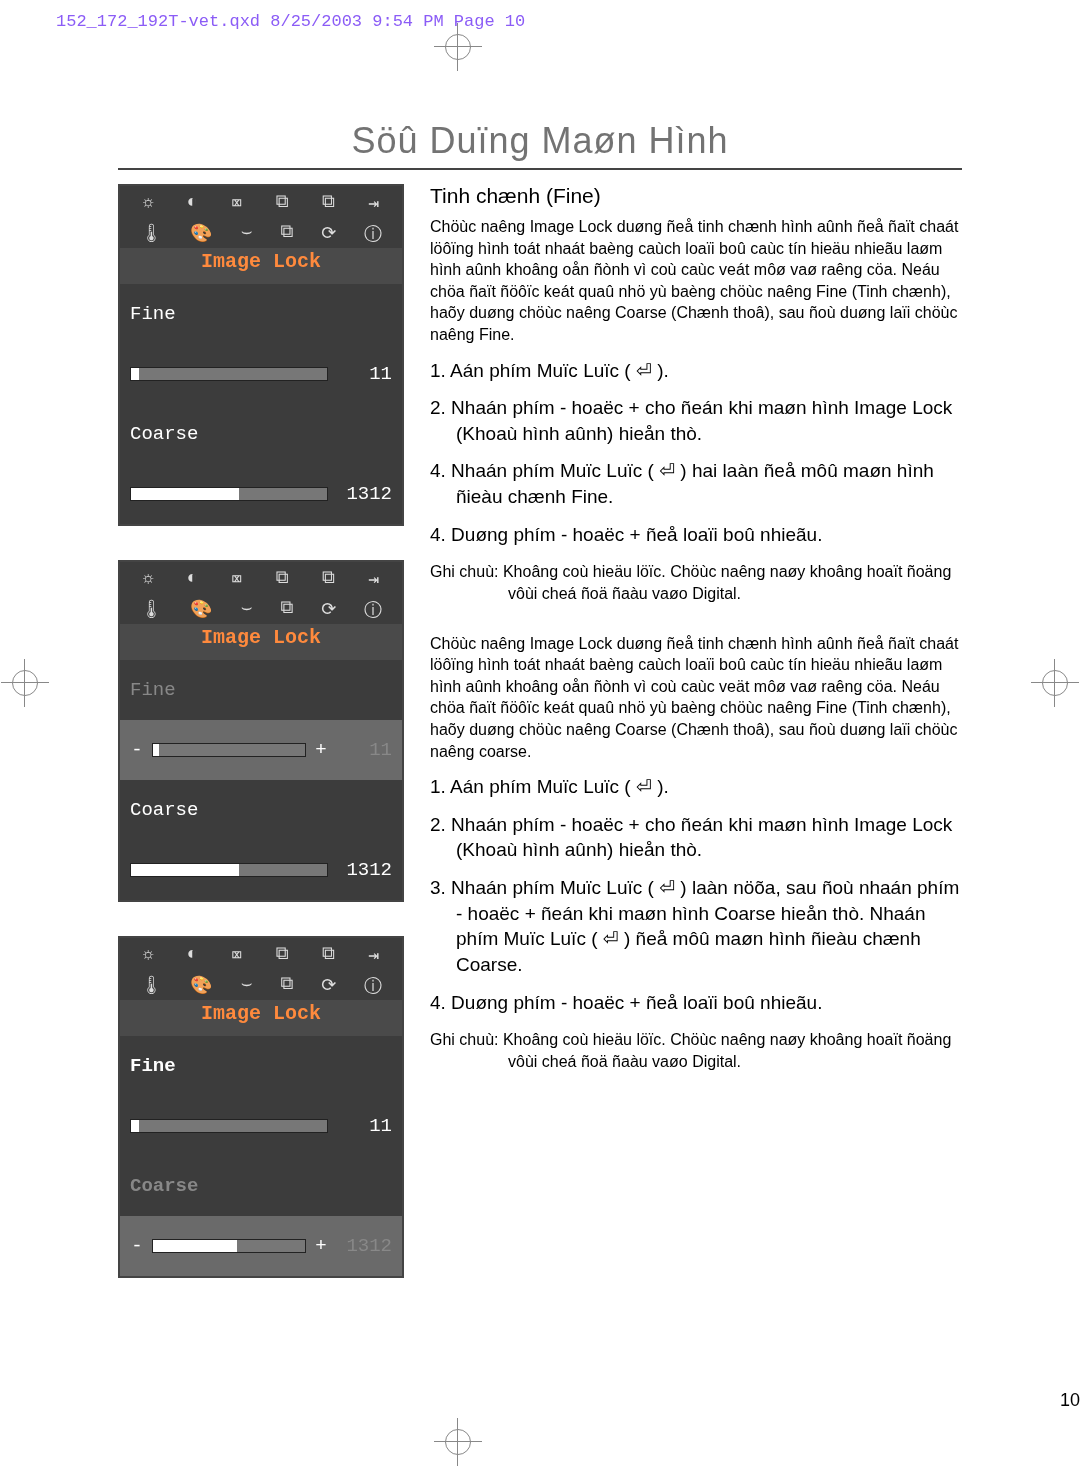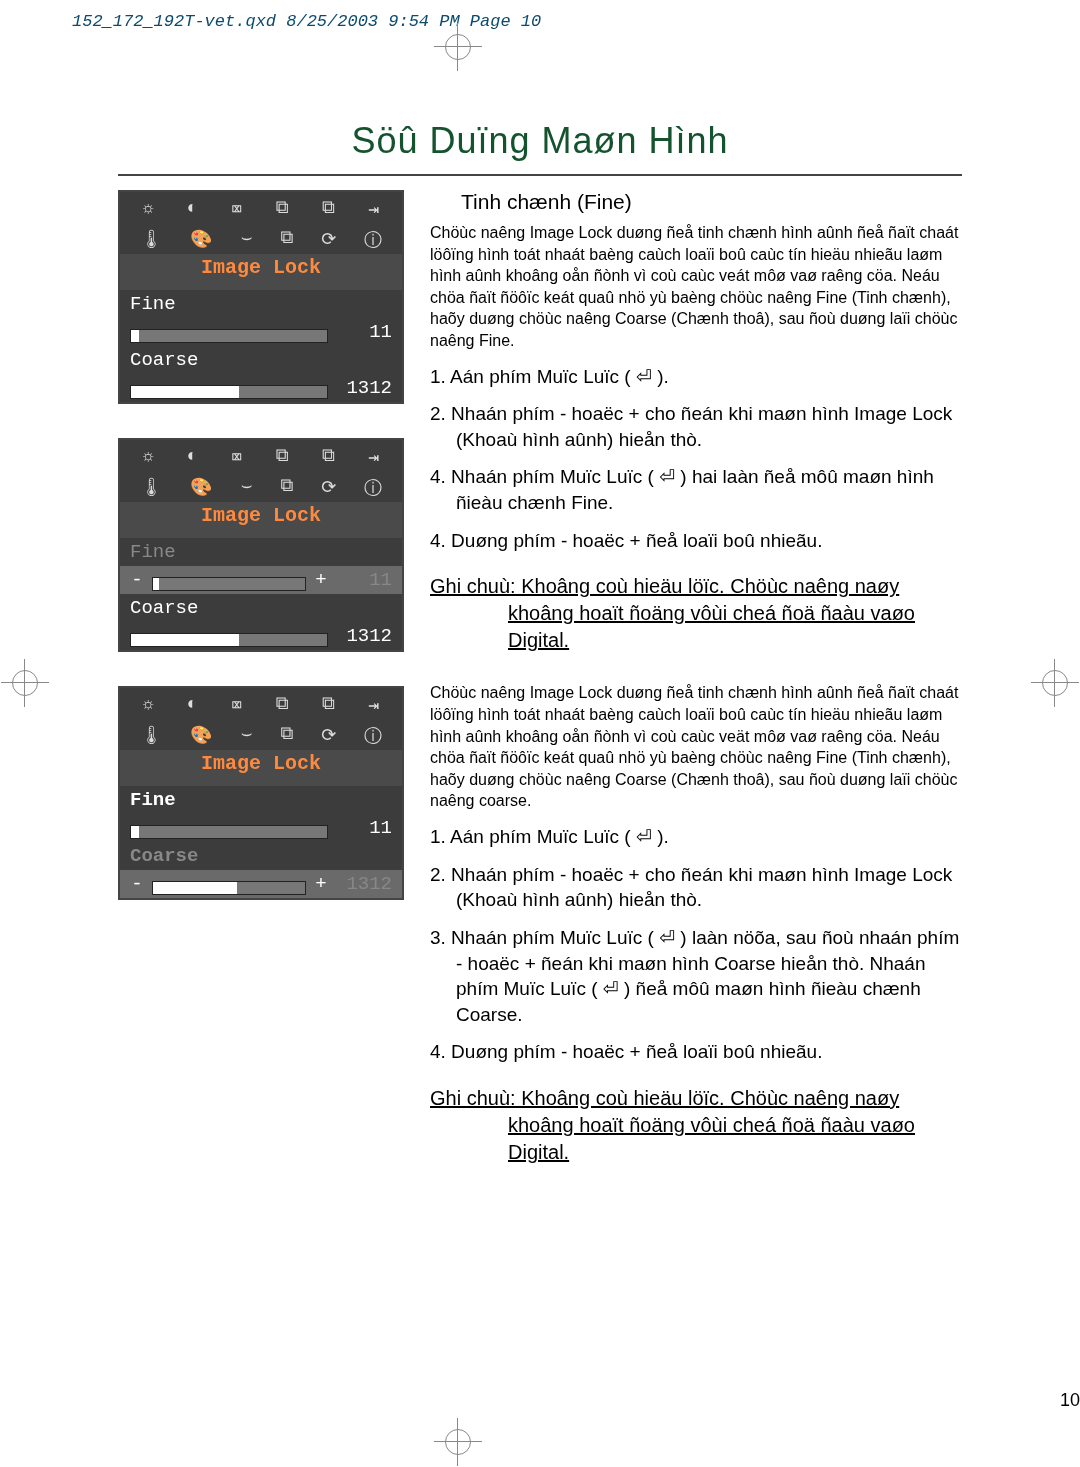--- a/index.html
+++ b/index.html
@@ -8,25 +8,24 @@
     background: #fff;
     font-family: Arial, Helvetica, sans-serif;
     width: 1080px;
     height: 1467px;
     position: relative;
     color: #000;
   }
   .page-header {
     position: absolute;
     top: 12px;
-    left: 72px;
+    left: 56px;
     font-size: 17px;
     font-family: "Courier New", monospace;
-    color: #0c4a6e;
-    font-style: italic;
+    color: #8b5cf6;
   }
   .crop-top {
     position: absolute;
     top: 34px;
     left: 445px;
     width: 24px;
     height: 24px;
     border: 1px solid #888;
     border-radius: 50%;
   }
@@ -55,24 +54,24 @@
 
   .content {
     position: absolute;
     left: 118px;
     right: 118px;
     top: 120px;
   }
   .main-title {
     text-align: center;
     font-size: 36px;
-    color: #14532d;
+    color: #737373;
     letter-spacing: 1px;
     border-bottom: 2px solid #444;
-    padding-bottom: 12px;
+    padding-bottom: 6px;
     margin-bottom: 14px;
   }
   .section-title {
     font-size: 23px;
     margin: 6px 0 18px 0;
     display: flex;
     align-items: center;
     gap: 6px;
   }
   .bullet {
@@ -106,42 +105,42 @@
   .osd-label {
     text-align: center;
     color: #ff8a3d;
     font-weight: bold;
     font-size: 20px;
     padding: 2px 0 11px 0;
     background: #4a4a4a;
   }
   .osd-row {
     display: flex;
-    align-items: flex-end;
-    padding: 3px 10px;
+    align-items: center;
+    padding: 19px 10px;
     gap: 8px;
   }
   .osd-row .name { flex: 1 1 auto; }
   .osd-row .val { width: 56px; text-align: right; }
   .slider {
     height: 12px;
     flex: 1;
     background: linear-gradient(to right, #fff 0%, #fff var(--p,4%), #777 var(--p,4%), #777 100%);
     border: 1px solid #222;
   }
   .osd .dimmed { color: #888; }
   .osd .hl { background: #6a6a6a; }
   .osd-row.sliderrow .minus { width:14px; text-align:center; }
   .osd-row.sliderrow .plus  { width:14px; text-align:center; }
 
   
-  .sub-title { font-size: 21px; margin-bottom: 8px; margin-left: 31px; }
+  .sub-title { font-size: 21px; margin-bottom: 8px; }
   .para { font-size: 16px; line-height: 1.35; margin-bottom: 12px; }
   .step { font-size: 19px; line-height: 1.35; margin-bottom: 12px; padding-left: 26px; text-indent: -26px; }
-  .note { font-size: 20px; line-height: 1.35; margin-top: 20px; padding-left: 78px; text-indent: -78px; text-decoration: underline; }
+  .note { font-size: 16px; line-height: 1.35; margin-top: 14px; padding-left: 78px; text-indent: -78px; }
   .page-number {
     position: absolute;
     bottom: 56px;
     width: 100%;
     text-align: right;
     font-size: 18px;
   }
   .spacer { height: 28px; }
 </style>
 </head>

